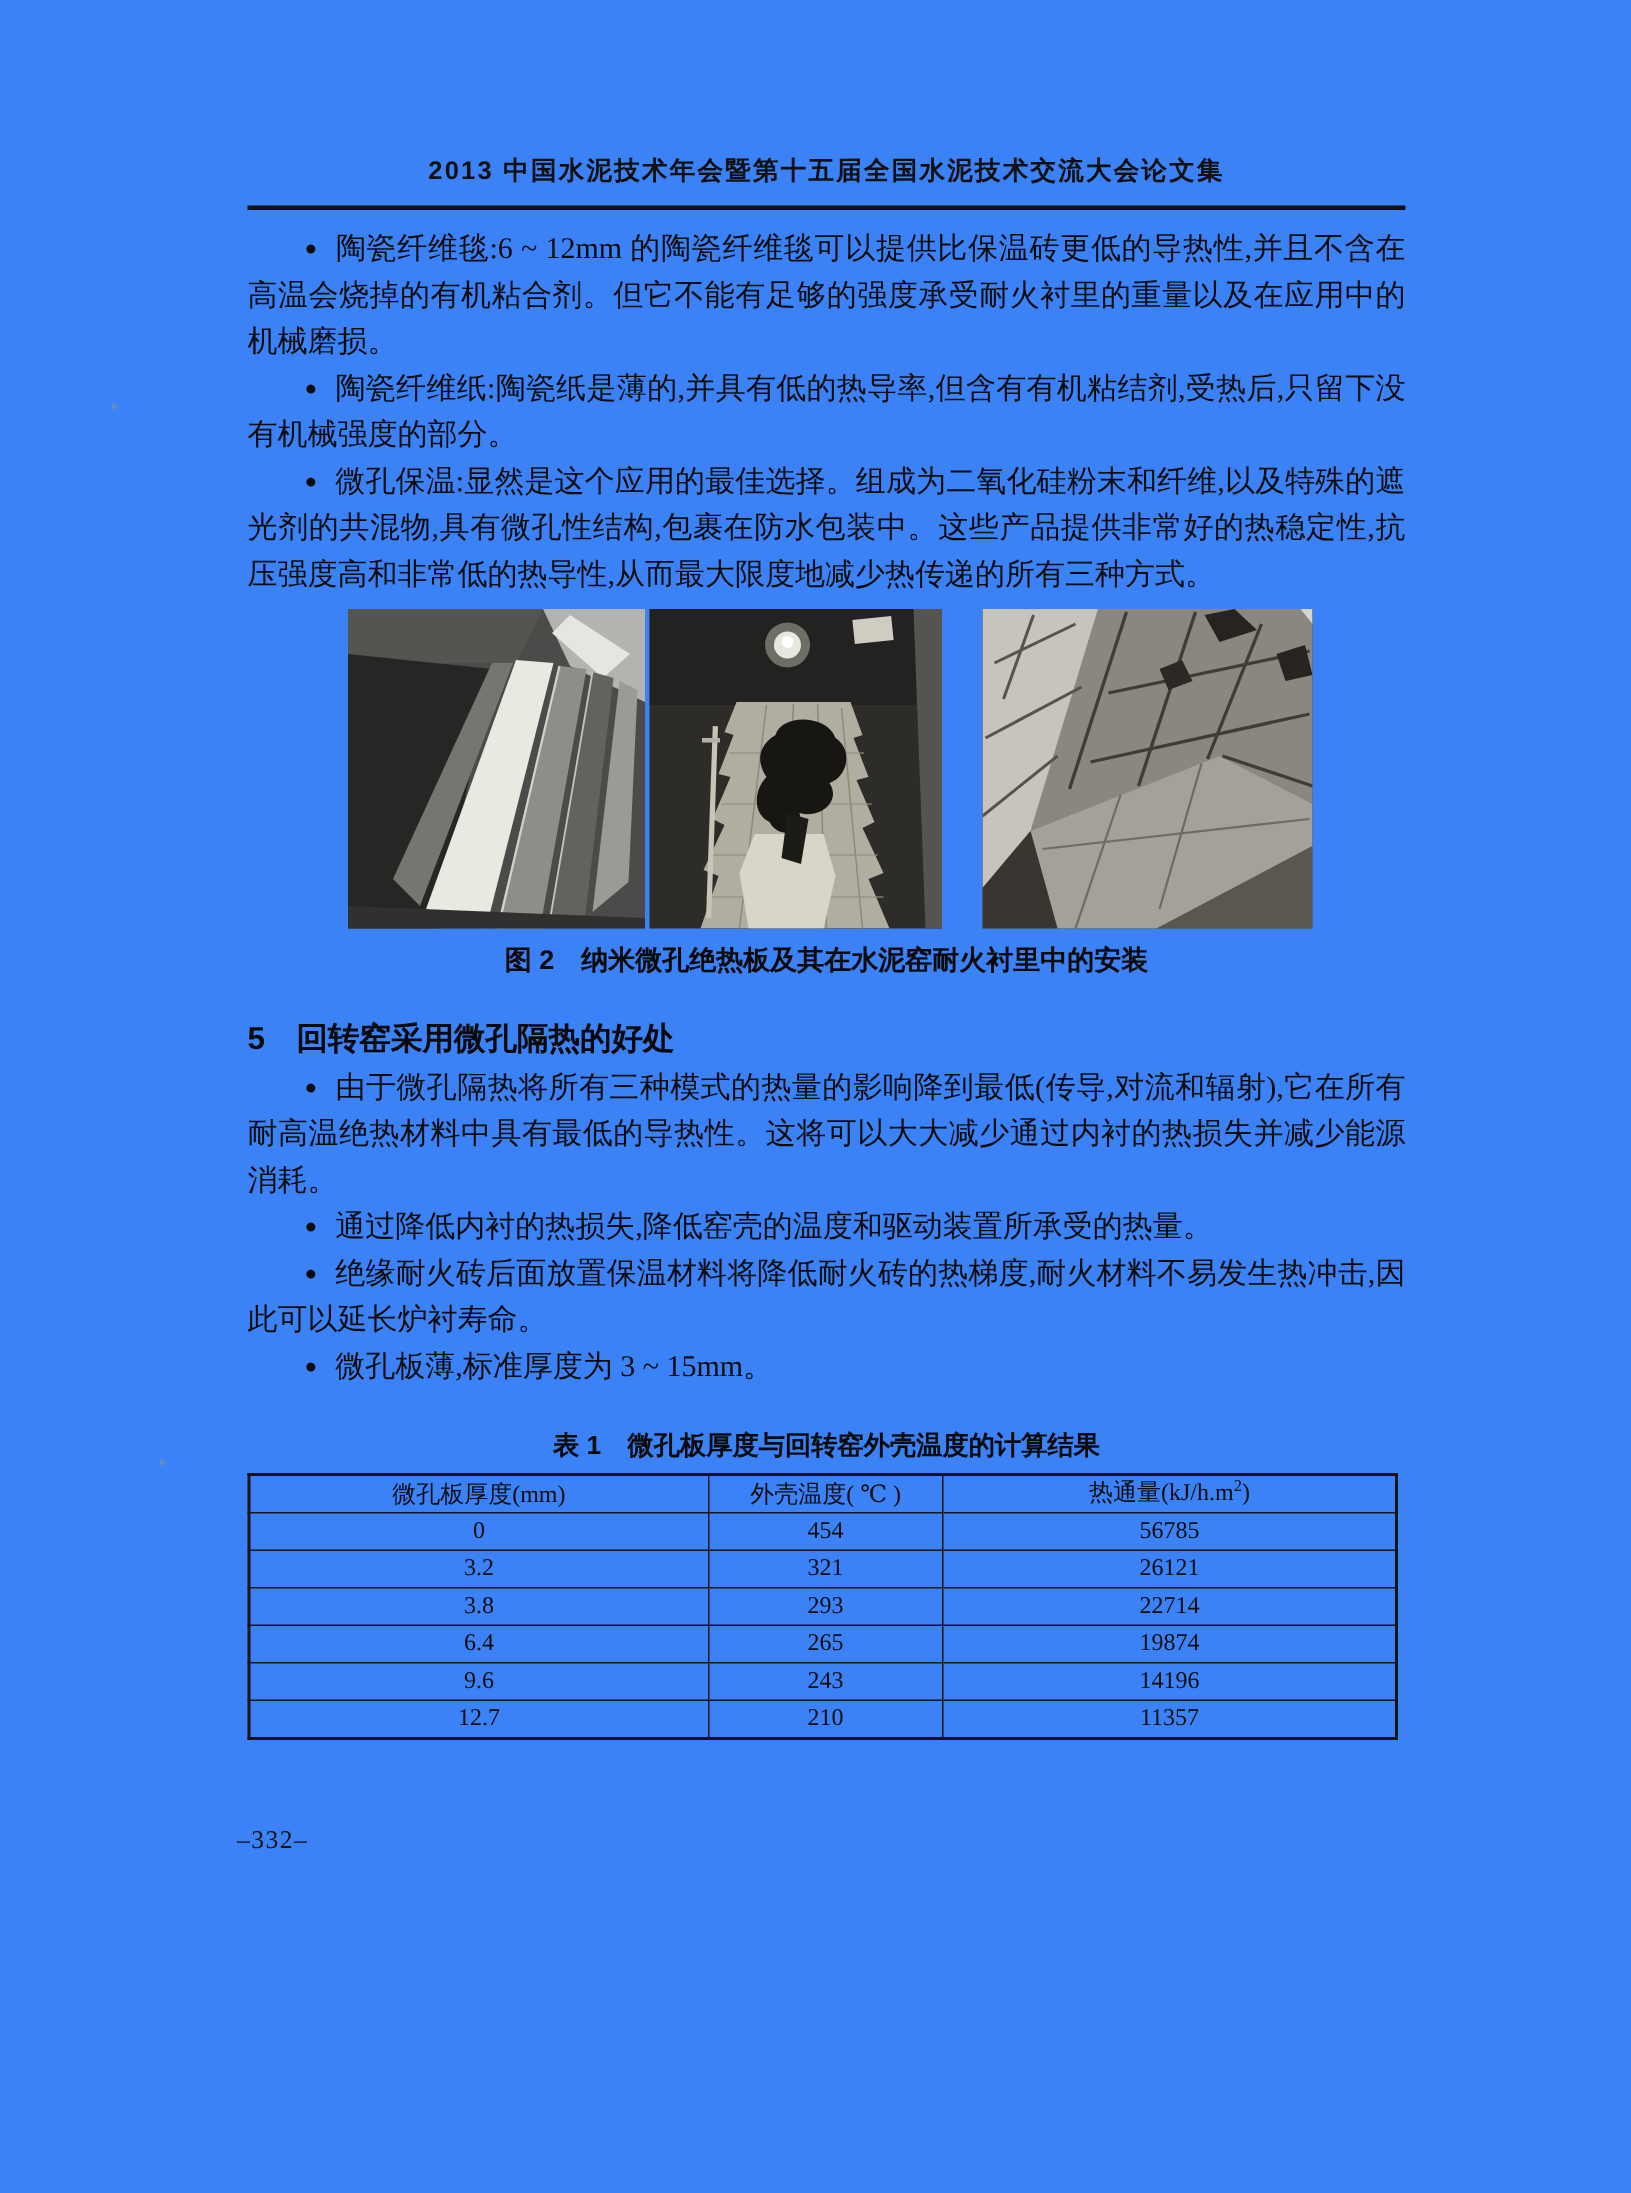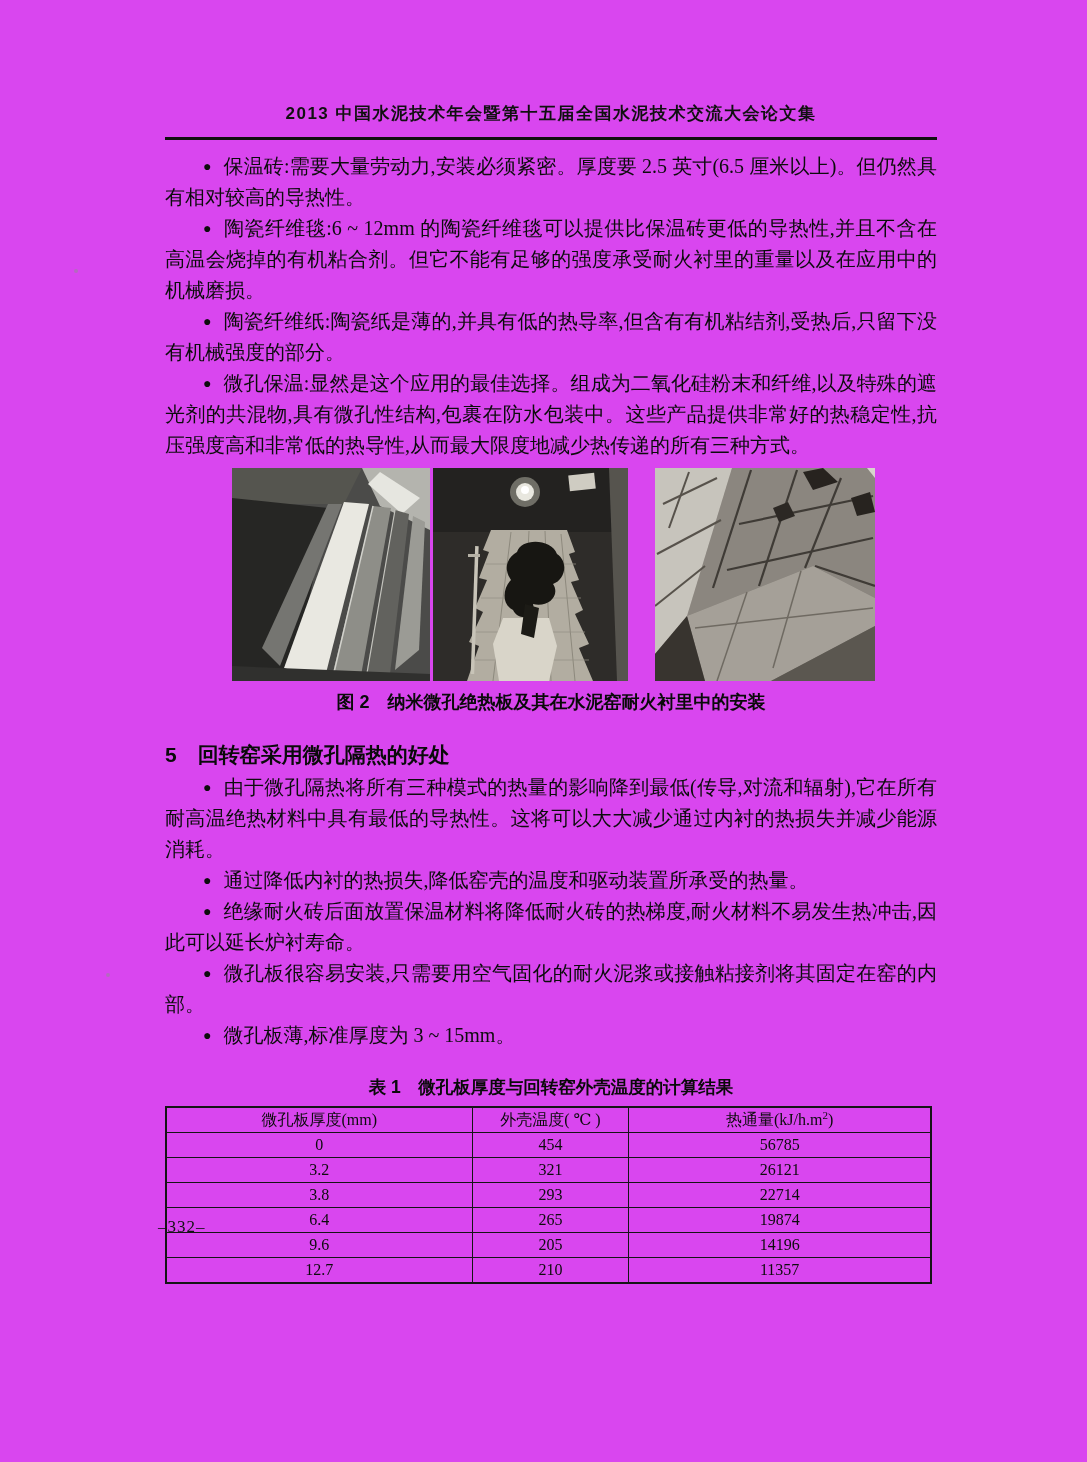--- a/index.html
+++ b/index.html
@@ -1,16 +1,16 @@
 <!DOCTYPE html>
 <html><head>
 <meta charset="utf-8">
 <style>
   html,body{margin:0;padding:0;background:#d9d9d9;}
-  .page{position:relative;width:1087px;height:1462px;margin:0 auto;background:#d946ef;overflow:hidden;color:#0e0e0e;}
+  .page{position:relative;width:1087px;height:1462px;margin:0 auto;background:#3b82f6;overflow:hidden;color:#0e0e0e;}
   .content{margin-left:165px;width:772px;}
   .hd-title{padding-top:104px;text-align:center;font:600 17px/20px "Liberation Sans","DejaVu Sans",sans-serif;letter-spacing:1.5px;color:#101010;}
   .hd-rule{margin-top:13px;border-top:3px solid #101010;height:0;}
   .body-text{margin-top:11px;}
   .para{margin:0;font-family:"Liberation Serif","DejaVu Serif",serif;font-size:20px;line-height:31px;text-align:justify;text-indent:38px;color:#0c0c0c;}
   .marker{font-size:14px;vertical-align:2px;margin-right:12px;}
   .fig{margin-top:7px;}
   .photo-row{display:flex;margin-left:67px;}
   .photo{display:block;background:#444;}
   .ph1{width:198px;height:213px;margin-right:3px;}
@@ -35,21 +35,20 @@
 
   <div class="speck sp1"></div>
   <div class="speck sp2"></div>
 
   <div class="content">
 
     <div class="hd-title">2013 中国水泥技术年会暨第十五届全国水泥技术交流大会论文集</div>
     <div class="hd-rule"></div>
 
     <div class="body-text">
-      <p class="para"><span class="marker">●</span><span>保温砖:需要大量劳动力,安装必须紧密。厚度要 2.5 英寸(6.5 厘米以上)。但仍然具有相对较高的导热性。</span></p>
       <p class="para"><span class="marker">●</span><span>陶瓷纤维毯:6 ~ 12mm 的陶瓷纤维毯可以提供比保温砖更低的导热性,并且不含在高温会烧掉的有机粘合剂。但它不能有足够的强度承受耐火衬里的重量以及在应用中的机械磨损。</span></p>
       <p class="para"><span class="marker">●</span><span>陶瓷纤维纸:陶瓷纸是薄的,并具有低的热导率,但含有有机粘结剂,受热后,只留下没有机械强度的部分。</span></p>
       <p class="para"><span class="marker">●</span><span>微孔保温:显然是这个应用的最佳选择。组成为二氧化硅粉末和纤维,以及特殊的遮光剂的共混物,具有微孔性结构,包裹在防水包装中。这些产品提供非常好的热稳定性,抗压强度高和非常低的热导性,从而最大限度地减少热传递的所有三种方式。</span></p>
     </div>
 
     <div class="fig">
       <div class="photo-row">
 
         <svg class="photo ph1" viewBox="0 0 198 213">
           <rect width="198" height="213" fill="#4b4b49"></rect>
@@ -130,21 +129,20 @@
       </div>
       <div class="figcap">图 2　纳米微孔绝热板及其在水泥窑耐火衬里中的安装</div>
     </div>
 
     <h2 class="sec-h"><span class="num">5</span><span>回转窑采用微孔隔热的好处</span></h2>
 
     <div>
       <p class="para"><span class="marker">●</span><span>由于微孔隔热将所有三种模式的热量的影响降到最低(传导,对流和辐射),它在所有耐高温绝热材料中具有最低的导热性。这将可以大大减少通过内衬的热损失并减少能源消耗。</span></p>
       <p class="para"><span class="marker">●</span><span>通过降低内衬的热损失,降低窑壳的温度和驱动装置所承受的热量。</span></p>
       <p class="para"><span class="marker">●</span><span>绝缘耐火砖后面放置保温材料将降低耐火砖的热梯度,耐火材料不易发生热冲击,因此可以延长炉衬寿命。</span></p>
-      <p class="para"><span class="marker">●</span><span>微孔板很容易安装,只需要用空气固化的耐火泥浆或接触粘接剂将其固定在窑的内部。</span></p>
       <p class="para"><span class="marker">●</span><span>微孔板薄,标准厚度为 3 ~ 15mm。</span></p>
     </div>
 
     <div class="tbl-title">表 1　微孔板厚度与回转窑外壳温度的计算结果</div>
 
     <table class="calc">
       <colgroup>
         <col style="width:40%">
         <col style="width:20.5%">
         <col style="width:39.5%">
@@ -170,21 +168,21 @@
           <td>293</td>
           <td>22714</td>
         </tr>
         <tr>
           <td>6.4</td>
           <td>265</td>
           <td>19874</td>
         </tr>
         <tr>
           <td>9.6</td>
-          <td>205</td>
+          <td>243</td>
           <td>14196</td>
         </tr>
         <tr>
           <td>12.7</td>
           <td>210</td>
           <td>11357</td>
         </tr>
       </tbody>
     </table>
 

